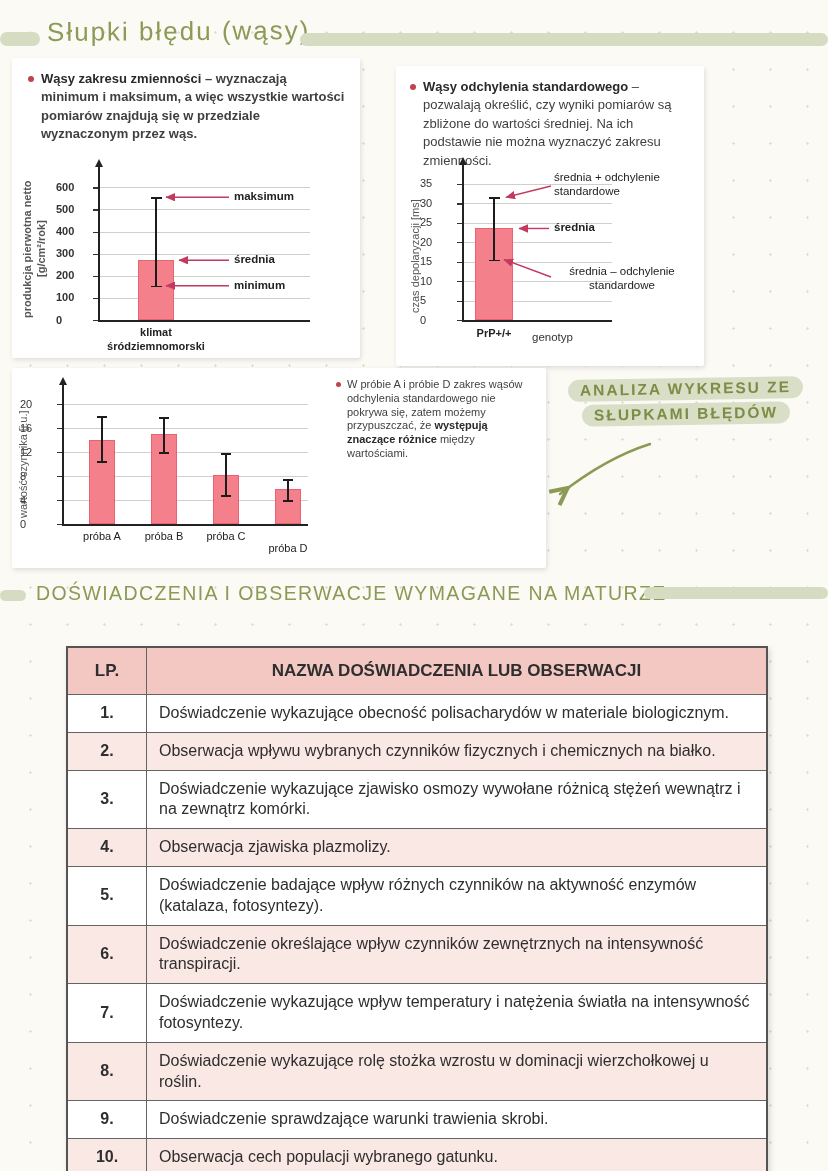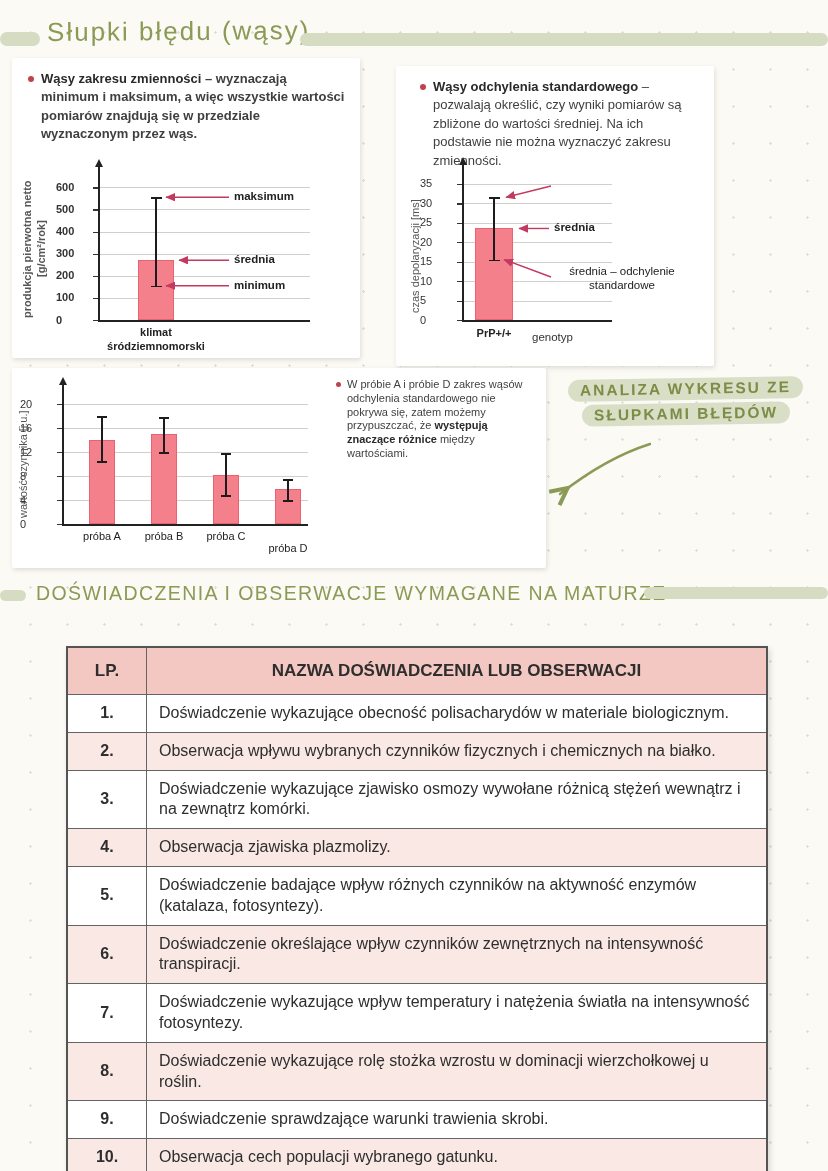--- a/index.html
+++ b/index.html
@@ -109,21 +109,21 @@
         <line x1="211" y1="35.227272727272734" x2="148" y2="35.227272727272734" stroke="#c23a5f" stroke-width="1.4" marker-end="url(#chart-minmax-arrow)"></line>
         <line x1="211" y1="98.27272727272728" x2="161" y2="98.27272727272728" stroke="#c23a5f" stroke-width="1.4" marker-end="url(#chart-minmax-arrow)"></line>
         <line x1="211" y1="123.71212121212122" x2="148" y2="123.71212121212122" stroke="#c23a5f" stroke-width="1.4" marker-end="url(#chart-minmax-arrow)"></line>
       </svg>
       <div class="ann-label" style="left: 216px; top: 27.2273px; width: 110px;">maksimum</div>
       <div class="ann-label" style="left: 216px; top: 90.2727px; width: 110px;">średnia</div>
       <div class="ann-label" style="left: 216px; top: 115.712px; width: 110px;">minimum</div>
     </div>
 </section>
 
-<section class="card" style="left:396px;top:66px;width:308px;height:300px;padding-left:10px;">
+<section class="card" style="left:396px;top:66px;width:308px;height:300px;">
   <p class="bullet" style="margin:12px 10px 0 14px;">
     <span class="dot"></span><b>Wąsy odchylenia standardowego</b><span> – pozwalają określić, czy wyniki pomiarów są zbliżone do wartości średniej. Na ich podstawie nie można wyznaczyć zakresu zmienności.</span>
   </p>
   <div class="chart" id="chart2" style="left:8px;top:94px;width:292px;height:200px;">
       <div class="tick-label" style="left: 16px; top: 153.5px; width: 34px;">0</div>
       <div class="tick-mark" style="left: 53px; top: 160px;"></div>
       <div class="grid" style="left: 58px; top: 140.526px; width: 150px;"></div>
       <div class="tick-label" style="left: 16px; top: 134.026px; width: 34px;">5</div>
       <div class="tick-mark" style="left: 53px; top: 140.526px;"></div>
       <div class="grid" style="left: 58px; top: 121.053px; width: 150px;"></div>
@@ -157,20 +157,21 @@
       <svg width="292" height="200" style="position: absolute; left: 0px; top: 0px; pointer-events: none; overflow: visible;">
         <defs>
           <marker id="chart-stddev-arrow" markerWidth="7" markerHeight="6" refX="6.5" refY="3" orient="auto">
             <path d="M7,3 L0,0 L0,6 Z" fill="#c23a5f"></path>
           </marker>
         </defs>
         <line x1="147" y1="26" x2="102" y2="37.315789473684205" stroke="#c23a5f" stroke-width="1.4" marker-end="url(#chart-stddev-arrow)"></line>
         <line x1="145" y1="68.47368421052632" x2="115" y2="68.47368421052632" stroke="#c23a5f" stroke-width="1.4" marker-end="url(#chart-stddev-arrow)"></line>
         <line x1="147" y1="117" x2="100" y2="99.63157894736841" stroke="#c23a5f" stroke-width="1.4" marker-end="url(#chart-stddev-arrow)"></line>
       </svg>
+      <div class="ann-label" style="left: 150px; top: 10px; width: 136px;">średnia + odchylenie standardowe</div>
       <div class="ann-label bold" style="left: 150px; top: 60.4737px; width: 90px;">średnia</div>
       <div class="ann-label" style="left: 150px; top: 104px; width: 136px; text-align: center;">średnia – odchylenie standardowe</div>
     </div>
 </section>
 
 <section class="card" style="left:12px;top:368px;width:534px;height:200px;">
   <div class="chart" style="left:4px;top:8px;width:316px;height:186px;">
       <div class="tick-label" style="left: 4px; top: 141.5px; width: 34px;">0</div>
       <div class="tick-mark" style="left: 41px; top: 148px;"></div>
       <div class="grid" style="left: 46px; top: 124px; width: 246px;"></div>

